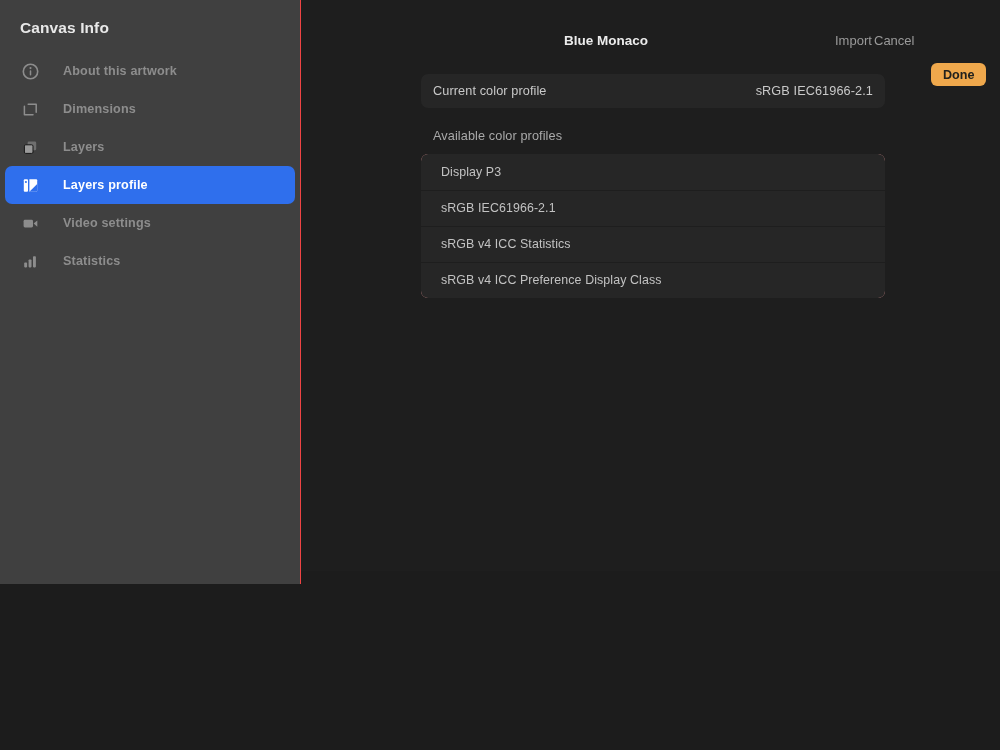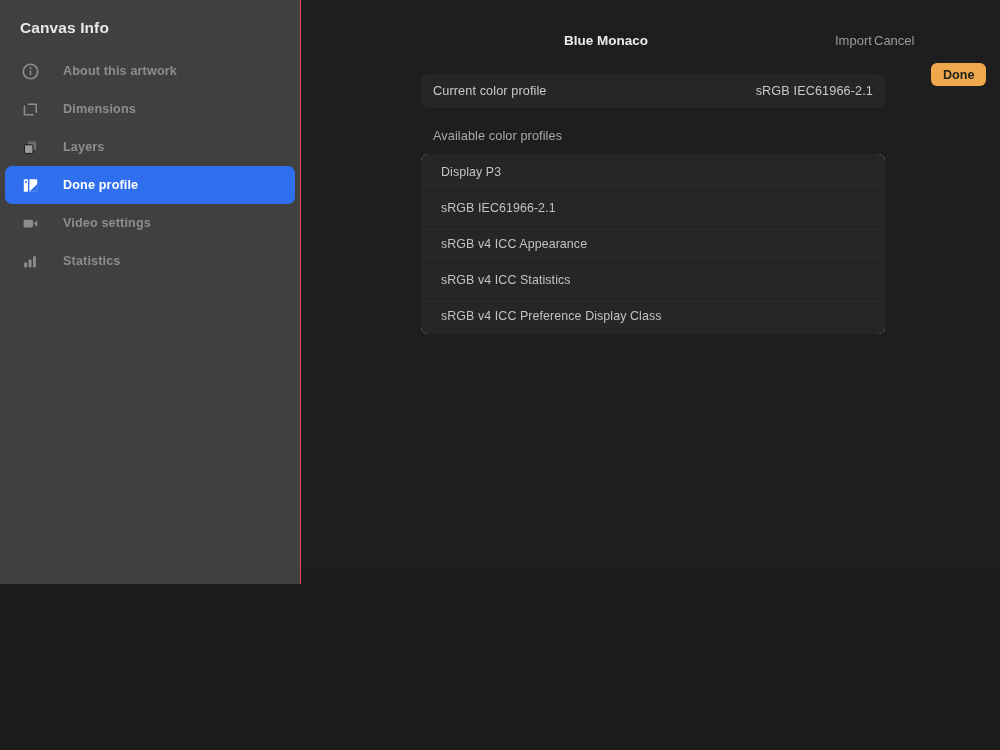--- a/index.html
+++ b/index.html
@@ -215,21 +215,21 @@
 
       <div class="nav-item active">
         <span class="nav-icon">
           <svg width="17" height="17" viewBox="0 0 17 17">
             <rect x="1.8" y="2.2" width="4.2" height="12.6" rx="1" fill="#ffffff"></rect>
             <path d="M7.4 2.2 H14.2 A1 1 0 0 1 15.2 3.2 V13.8 A1 1 0 0 1 14.2 14.8 H7.4 Z" fill="#ffffff"></path>
             <path d="M7.4 14.8 L15.2 7.0 V13.8 A1 1 0 0 1 14.2 14.8 Z" fill="#2f6fed"></path>
             <circle cx="3.9" cy="5.0" r="1.05" fill="#2f6fed"></circle>
           </svg>
         </span>
-        <span class="nav-label">Done profile</span>
+        <span class="nav-label">Layers profile</span>
       </div>
 
       <div class="nav-item">
         <span class="nav-icon">
           <svg width="17" height="17" viewBox="0 0 17 17">
             <rect x="1.6" y="4.8" width="9.4" height="7.6" rx="1.4" fill="#8d8d8d"></rect>
             <path d="M11.6 8.6 L15.3 5.4 V11.8 Z" fill="#8d8d8d"></path>
           </svg>
         </span>
         <span class="nav-label">Video settings</span>
@@ -263,21 +263,20 @@
       <div id="current-card">
         <span id="current-card-label">Current color profile</span>
         <span id="current-card-value">sRGB IEC61966-2.1</span>
       </div>
 
       <div id="available-title">Available color profiles</div>
 
       <div id="profile-list">
         <div class="profile-row">Display P3</div>
         <div class="profile-row">sRGB IEC61966-2.1</div>
-        <div class="profile-row">sRGB v4 ICC Appearance</div>
         <div class="profile-row">sRGB v4 ICC Statistics</div>
         <div class="profile-row">sRGB v4 ICC Preference Display Class</div>
       </div>
 
     </div>
   </section>
 
 </div>
 
 </body></html>

